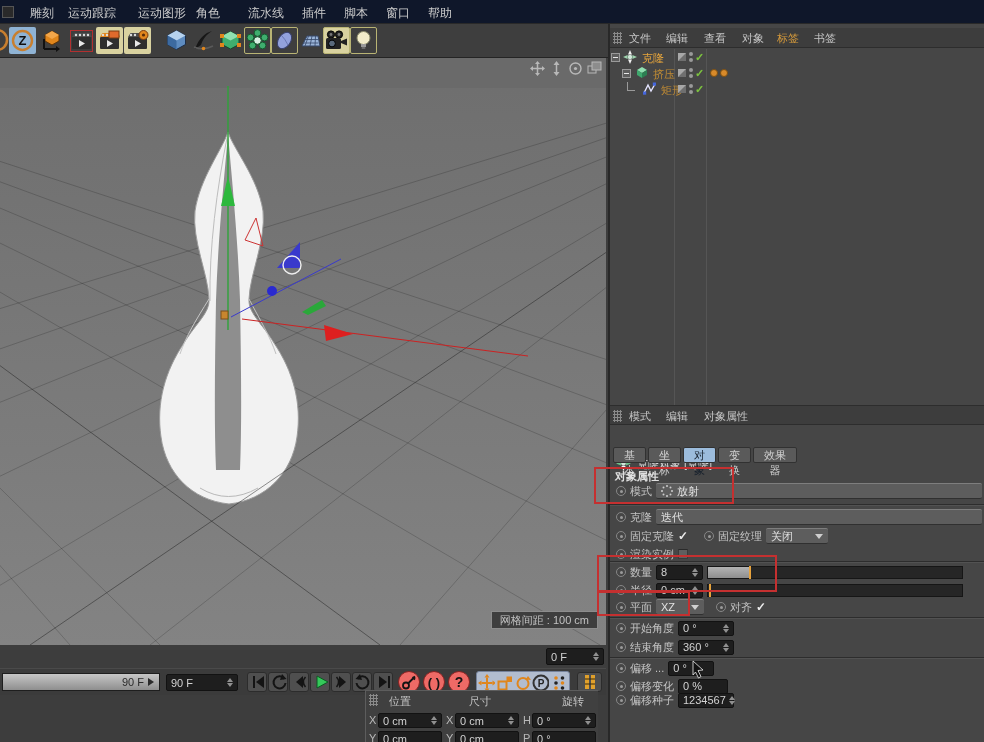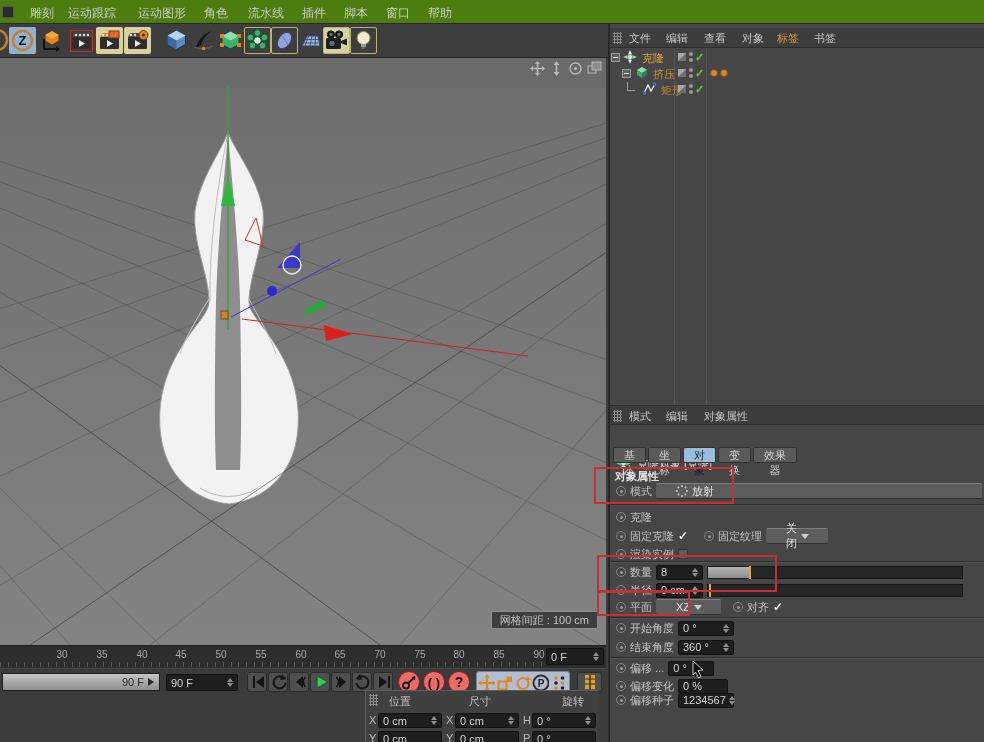--- a/index.html
+++ b/index.html
@@ -3,21 +3,21 @@
 <meta charset="utf-8">
 <style>
   html,body{margin:0;padding:0;background:#2b2b2b;}
   *{box-sizing:border-box;}
   #root{position:relative;width:984px;height:742px;background:#3d3d3d;overflow:hidden;
         font-family:"Liberation Sans",sans-serif;font-size:11px;color:#c8c8c8;}
   .abs{position:absolute;}
   .flex{display:flex;align-items:center;margin-top:28px;}
 
   
-  #menubar{left:0;top:0;width:984px;height:24px;background:#4d7c0f;border-bottom:1px solid #292929;}
+  #menubar{left:0;top:0;width:984px;height:24px;background:#0f172a;border-bottom:1px solid #292929;}
   #menubar .mi{position:absolute;top:5px;font-size:12px;color:#cccccc;white-space:nowrap;}
   #toolbar{left:0;top:24px;width:984px;height:34px;background:#3e3e3e;border-bottom:1px solid #242424;}
   .tbico{position:absolute;top:3px;width:27px;height:27px;display:flex;align-items:center;justify-content:center;border-radius:2px;}
   .tbico.hl{background:#8fb3d4;}
   .tbico.hly{background:#d9d2a0;}
   .tbico.box{border:1px solid #b9b474;}
 
   
   #viewport{left:0;top:58px;width:606px;height:587px;background:#7c7c7c;}
   #vpcontrols{right:4px;top:3px;display:flex;gap:4px;}
@@ -51,21 +51,21 @@
   .adot{width:10px;height:10px;border:1px solid #878787;border-radius:50%;position:relative;flex:0 0 10px;}
   .adot::after{content:"";position:absolute;left:2.5px;top:2.5px;width:3px;height:3px;border-radius:50%;background:#9a9a9a;}
   .lbl{color:#c4c4c4;white-space:nowrap;}
   .field{background:#1e1e1e;border:1px solid #121212;border-radius:2px;color:#d2d2d2;display:flex;align-items:center;
          padding:0 4px;height:15px;font-size:11px;}
   .stp{margin-left:auto;display:flex;flex-direction:column;gap:1px;padding-left:3px;}
   .stp i{width:0;height:0;border-left:3px solid transparent;border-right:3px solid transparent;}
   .stp .up{border-bottom:4px solid #909090;}
   .stp .dn{border-top:4px solid #909090;}
   .dd{background:#5d5d5d;border-top:1px solid #7e7e7e;border-bottom:1px solid #303030;border-radius:2px;
-      display:flex;align-items:center;gap:4px;padding:0 20px;height:16px;color:#e2e2e2;}
+      display:flex;align-items:center;gap:4px;padding:0 5px;height:16px;color:#e2e2e2;}
   .dd .arr{width:0;height:0;border-left:4px solid transparent;border-right:4px solid transparent;border-top:5px solid #cfcfcf;margin-left:auto;}
   .slider{position:relative;height:13px;background:#262626;border:1px solid #161616;}
   .slider .fill{position:absolute;left:0;top:0;bottom:0;background:linear-gradient(#b4b4b4,#8e8e8e);}
   .slider .hndl{position:absolute;top:-1px;bottom:-1px;width:2px;background:#e8a33c;}
   .chk{color:#ececec;font-weight:bold;font-size:12px;line-height:12px;}
   .cbox{width:10px;height:10px;background:#5f5f5f;border:1px solid #3a3a3a;border-top-color:#2a2a2a;}
   .sep{position:absolute;width:376px;height:2px;border-top:1px solid #2d2d2d;border-bottom:1px solid #525252;left:0;}
   .secttl{color:#e0e0e0;font-weight:bold;}
 
   
@@ -97,21 +97,21 @@
 </head>
 <body>
 
 <div id="root">
 
   <div id="menubar" class="abs">
     <span class="abs" style="left:2px;top:6px;width:12px;height:12px;background:#2a2a2a;border:1px solid #555;"></span>
     <span class="mi" style="left:30px">雕刻</span>
     <span class="mi" style="left:68px">运动跟踪</span>
     <span class="mi" style="left:138px">运动图形</span>
-    <span class="mi" style="left:204px">角色</span>
+    <span class="mi" style="left:196px">角色</span>
     <span class="mi" style="left:248px">流水线</span>
     <span class="mi" style="left:302px">插件</span>
     <span class="mi" style="left:344px">脚本</span>
     <span class="mi" style="left:386px">窗口</span>
     <span class="mi" style="left:428px">帮助</span>
   </div>
 
   <div id="toolbar" class="abs">
     <span class="tbico" style="left:-16px">
       <svg width="27" height="27">
@@ -435,20 +435,23 @@
             </g>
           </svg>
         <span>放射</span>
       </span>
     </div>
     <div class="sep" style="top:480px"></div>
 
     <div class="arow" style="left:6px;top:485px;width:366px">
       <span class="adot"></span>
       <span class="lbl">克隆</span>
+      <span class="dd" style="width:336px">
+        <span>迭代</span>
+      </span>
     </div>
 
     <div class="arow" style="left:6px;top:504px">
       <span class="adot"></span>
       <span class="lbl">固定克隆</span>
       <span class="chk">✓</span>
       <span style="width:8px"></span>
       <span class="adot"></span>
       <span class="lbl">固定纹理</span>
       <span class="dd" style="width:62px">
@@ -491,21 +494,21 @@
           </span>
       </span>
       <span class="slider" style="width:256px">
         <span class="hndl" style="left:1px"></span>
       </span>
     </div>
 
     <div class="arow" style="left:6px;top:575px">
       <span class="adot"></span>
       <span class="lbl">平面</span>
-      <span class="dd" style="width:65px">
+      <span class="dd" style="width:48px">
         <span>XZ</span>
           <span class="arr"></span>
       </span>
       <span style="width:4px"></span>
       <span class="adot"></span>
       <span class="lbl">对齐</span>
       <span class="chk">✓</span>
     </div>
     <div class="sep" style="top:593px"></div>
 
@@ -553,36 +556,20 @@
       <span class="field" style="width:56px">
         <span>1234567</span>
         <span class="stp">
             <i class="up"></i>
             <i class="dn"></i>
           </span>
       </span>
     </div>
   </div>
 
-  <div id="ruler" class="abs">
-    <div class="ticks"></div>
-    <span class="num" style="left:51px">30</span>
-    <span class="num" style="left:91px">35</span>
-    <span class="num" style="left:131px">40</span>
-    <span class="num" style="left:170px">45</span>
-    <span class="num" style="left:210px">50</span>
-    <span class="num" style="left:250px">55</span>
-    <span class="num" style="left:290px">60</span>
-    <span class="num" style="left:329px">65</span>
-    <span class="num" style="left:369px">70</span>
-    <span class="num" style="left:409px">75</span>
-    <span class="num" style="left:448px">80</span>
-    <span class="num" style="left:488px">85</span>
-    <span class="num" style="left:528px">90</span>
-  </div>
   <div id="framefield" class="abs field">
     <span>0 F</span>
     <span class="stp">
         <i class="up"></i>
         <i class="dn"></i>
       </span>
   </div>
 
   <div id="transport" class="abs">
     <div id="rangeslider">

